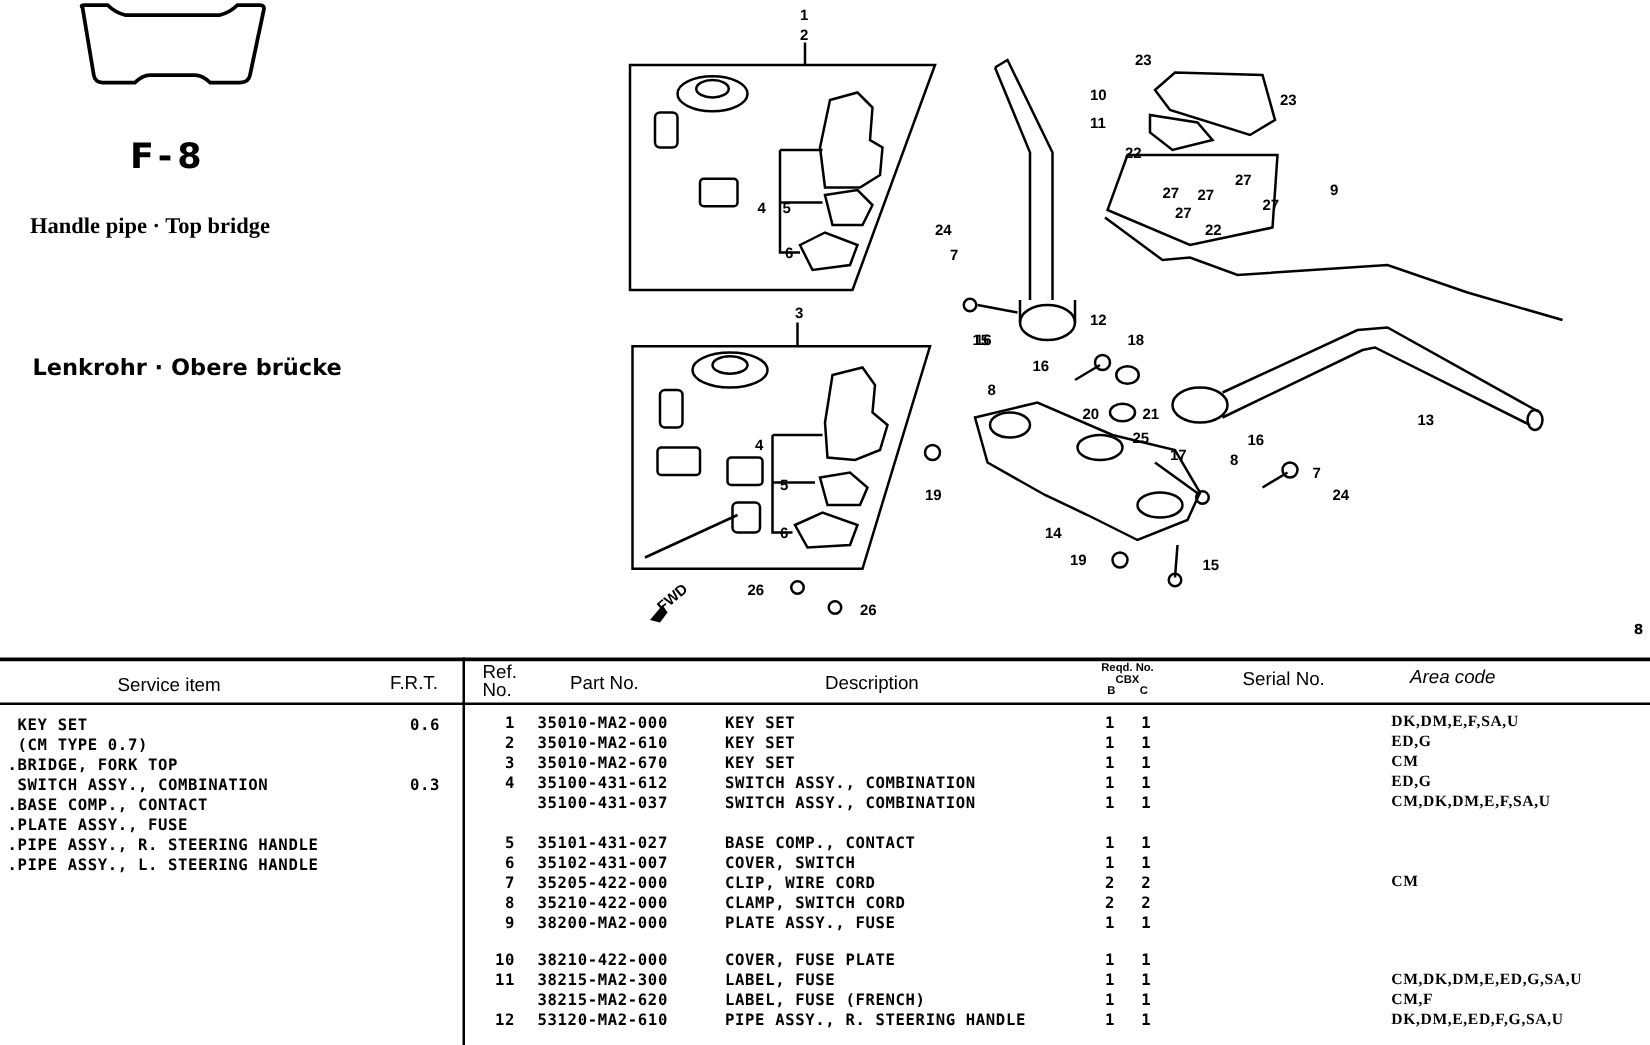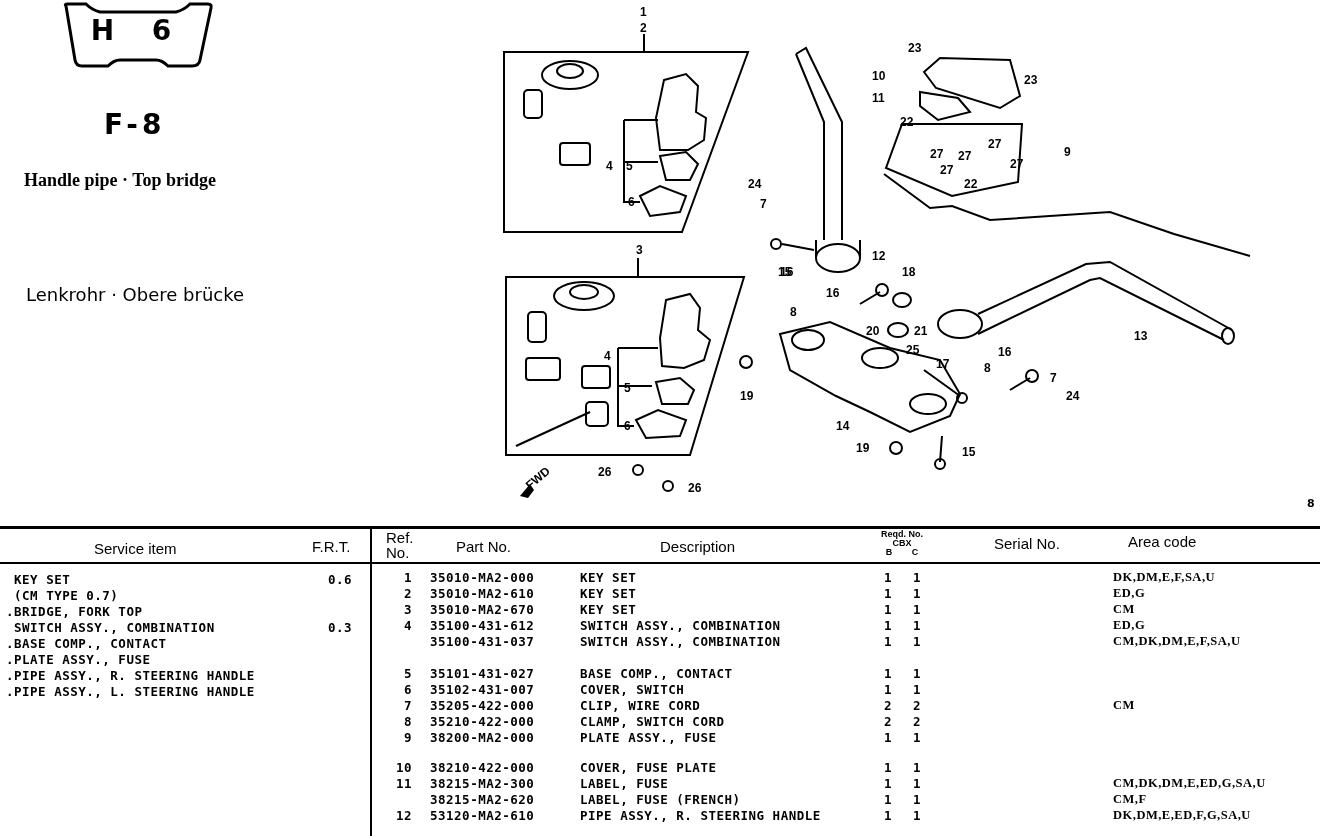--- a/index.html
+++ b/index.html
@@ -3,21 +3,21 @@
 <meta charset="utf-8">
 <style>
   html, body { margin: 0; padding: 0; background: #ffffff; }
   body { width: 1320px; height: 836px; position: relative; overflow: hidden; font-family: "DejaVu Sans", sans-serif; color: #000; }
 
   .badge { position: absolute; left: 60px; top: 2px; width: 156px; height: 66px; }
   .badge svg { position: absolute; left: 0; top: 0; }
   .badge-text { position: absolute; left: 0; top: 12px; width: 156px; text-align: center; font-family: "DejaVu Sans", sans-serif; font-weight: bold; font-size: 28px; letter-spacing: 14px; }
   .section-code { position: absolute; left: 104px; top: 108px; font-weight: bold; font-size: 28px; letter-spacing: 4px; }
   .title-en { position: absolute; left: 24px; top: 170px; font-weight: bold; font-size: 18px; font-family: Liberation Serif, serif; }
-  .title-de { position: absolute; left: 26px; top: 284px; font-weight: normal; font-size: 18px; }
+  .title-de { position: absolute; left: 26px; top: 284px; font-weight: bold; font-size: 18px; }
 
   .diagram { position: absolute; left: 490px; top: 0; width: 780px; height: 510px; }
   .callout { font-family: "Liberation Sans", sans-serif; font-weight: bold; font-size: 12px; fill: #000; }
   .page-num { position: absolute; left: 1307px; top: 497px; font-size: 11px; font-weight: bold; }
 
   .table-wrap { position: absolute; left: 0; top: 526px; width: 1320px; height: 310px; }
   .rule-top { position: absolute; left: 0; top: 0; width: 1320px; height: 3px; background: #000; }
   .rule-head { position: absolute; left: 0; top: 36px; width: 1320px; height: 2px; background: #000; }
   .vrule { position: absolute; width: 2px; background: #000; top: 0; height: 310px; }
 
@@ -37,21 +37,20 @@
   .p-q2 { position: absolute; left: 913px; }
   .p-area { position: absolute; left: 1113px; font-family: Liberation Serif, serif; }
 </style>
 </head>
 <body>
 
 <div class="badge">
   <svg width="156" height="66" viewBox="0 0 156 66">
     <path d="M6 4 Q4 2 8 2 L26 2 Q32 8 40 10 L116 10 Q124 8 130 2 L148 2 Q152 2 151 6 L140 58 Q139 64 132 64 L108 64 Q102 58 96 58 L60 58 Q54 58 48 64 L22 64 Q16 64 15 58 Z" fill="none" stroke="#000" stroke-width="3"></path>
   </svg>
-  <div class="badge-text">H 6</div>
 </div>
 <div class="section-code">F-8</div>
 <div class="title-en">Handle pipe · Top bridge</div>
 <div class="title-de">Lenkrohr · Obere brücke</div>
 
 <svg class="diagram" width="780" height="510" viewBox="0 0 780 510">
   <g fill="none" stroke="#000" stroke-width="2">
 
     <g>
       <path d="M14 52 L258 52 L192 232 L14 232 Z"></path>
@@ -200,21 +199,21 @@
   <div class="th" style="left:660px; top:12px;">Description</div>
   <div class="th-small" style="left:866px; top:4px; width:72px;">
     <div>Reqd. No.</div>
     <div>CBX</div>
     <div style="display:flex; justify-content:space-around; padding:0 10px;">
       <span>B</span>
       <span>C</span>
     </div>
   </div>
   <div class="th" style="left:994px; top:9px;">Serial No.</div>
-  <div class="th" style="left:1128px; top:7px;">Area code</div>
+  <div class="th" style="left:1128px; top:7px;font-style:italic;">Area code</div>
 
   <div id="svc-rows">
       <div class="svc-row mono" style="top: 46px;">
         <span class="svc-label"> KEY SET</span>
         <span class="svc-frt">0.6</span>
       </div>
       <div class="svc-row mono" style="top: 62px;">
         <span class="svc-label"> (CM TYPE 0.7)</span>
         <span class="svc-frt"></span>
       </div>

